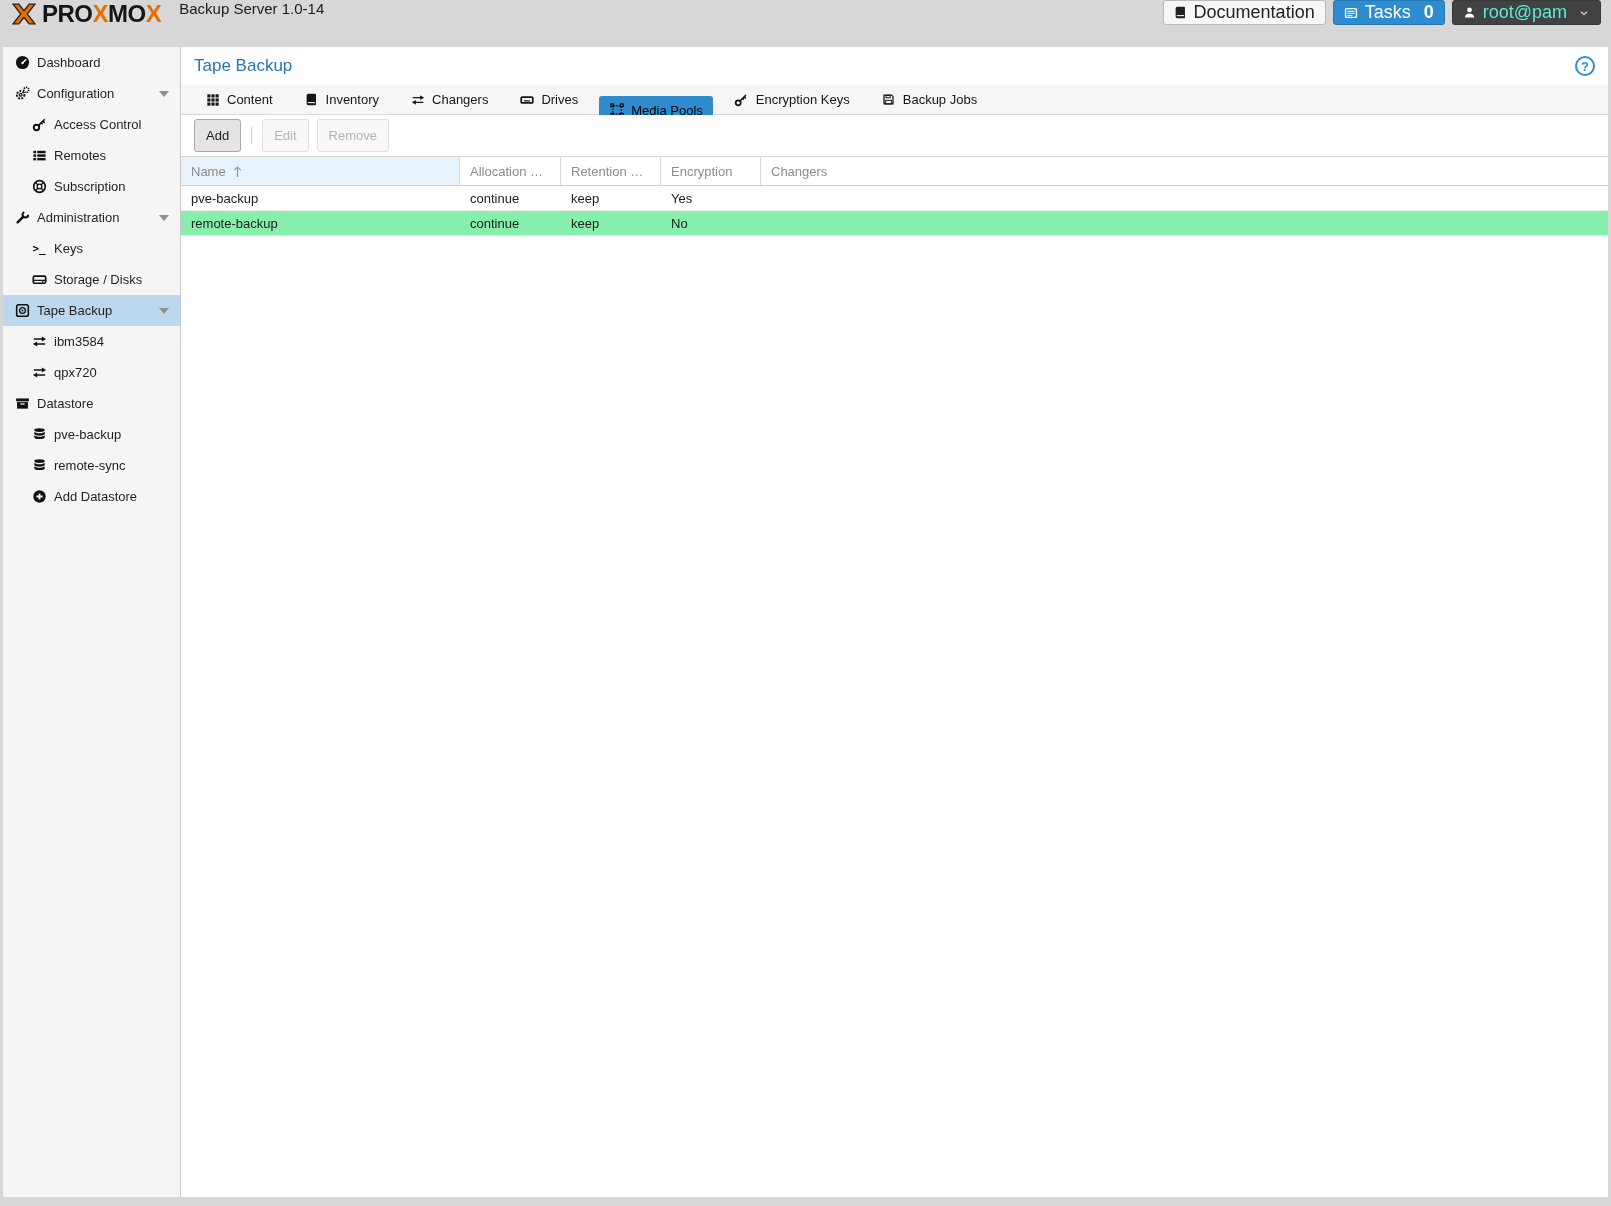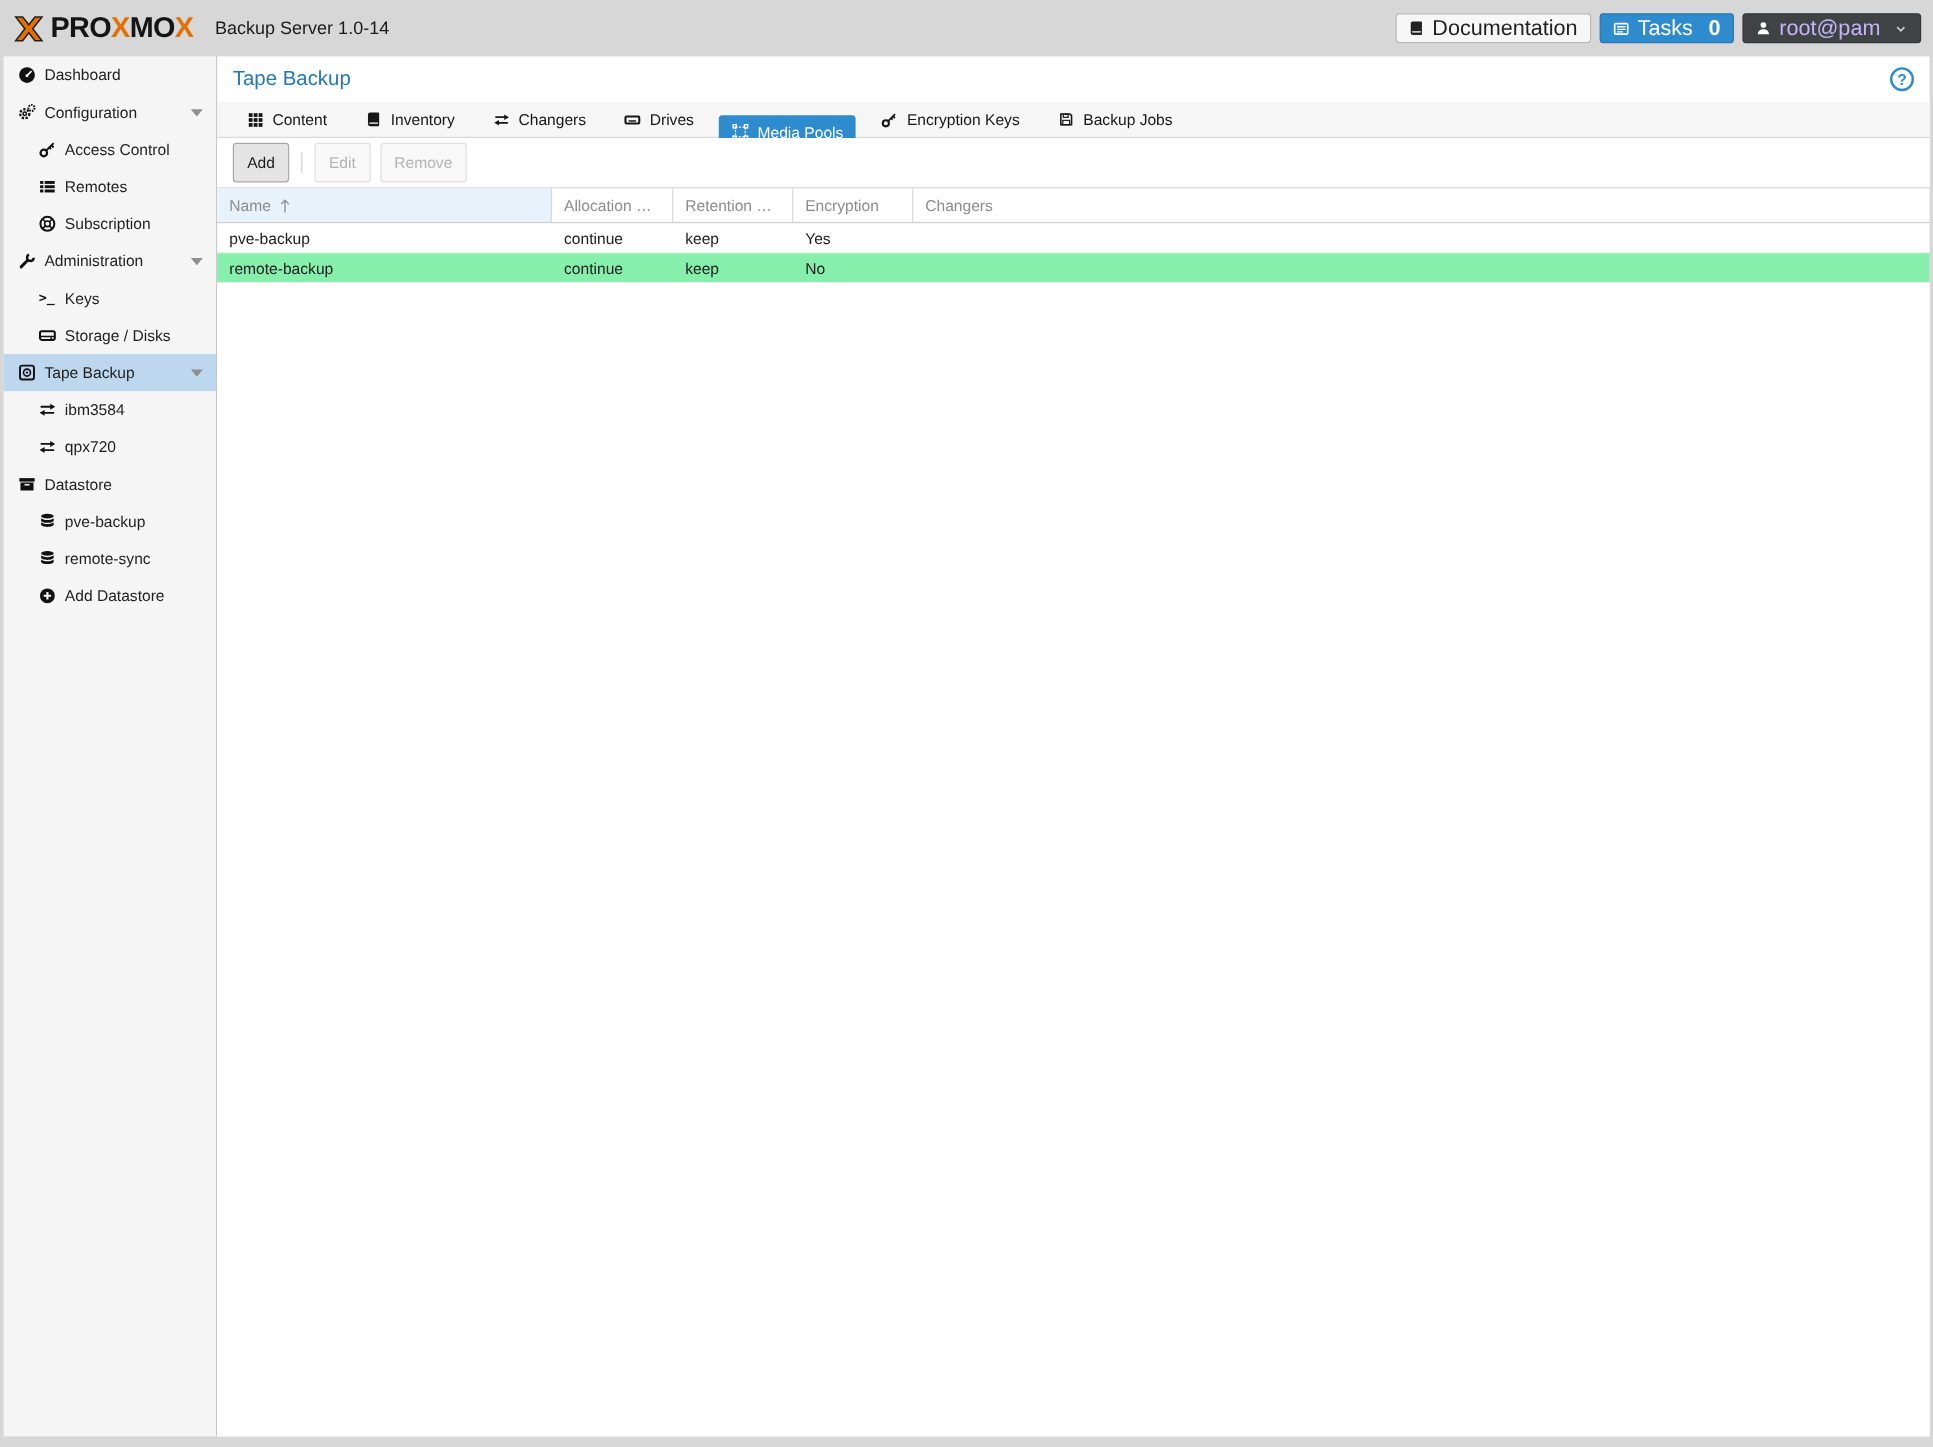--- a/index.html
+++ b/index.html
@@ -1,32 +1,32 @@
 <!DOCTYPE html>
 <html style="--accent-blue: #2e8bce; --title-blue: #2577b5; --brand-orange: #e57000; --selected-nav-bg: #bdd7ee; --user-button-bg: #404244; --page-bg: #d7d7d7; --sidebar-bg: #f5f5f5; --sorted-column-bg: #e8f2fb;"><head>
 <meta charset="utf-8">
 <style>
   html,body{margin:0;padding:0;}
   body{font-family:"Liberation Sans","DejaVu Sans",sans-serif;font-size:13px;color:#1f1f1f;}
   .page{width:1611px;height:1206px;background:var(--page-bg,#d7d7d7);overflow:hidden;position:relative;}
 
   
-  .topbar{height:47px;display:flex;align-items:center;padding:0 10px 0 10px;box-sizing:border-box;}
+  .topbar{height:47px;display:flex;align-items:flex-start;padding:0 10px 0 10px;box-sizing:border-box;}
   .logo{display:flex;align-items:center;margin-right:14px;}
   .logo-mark{width:28px;height:28px;margin-right:4px;}
   .logo-text{font-size:24px;font-weight:800;letter-spacing:-0.5px;color:#151515;line-height:1;}
   .logo-text .ox{color:var(--brand-orange,#e57000);}
   .product-name{font-size:15px;color:#1a1a1a;margin-left:4px;}
   .topbar-right{margin-left:auto;display:flex;align-items:center;gap:7px;}
   .tb-btn{display:inline-flex;align-items:center;gap:7px;height:25px;padding:0 10px;border-radius:3px;
           font-size:18px;box-sizing:border-box;cursor:pointer;}
   .btn-doc{background:#f7f7f7;border:1px solid #b9b9b9;color:#222;}
   .btn-tasks{background:var(--accent-blue,#2e8bce);border:1px solid #2478b4;color:#fff;}
   .btn-tasks .count{font-weight:bold;margin-left:6px;}
-  .btn-user{background:var(--user-button-bg,#404244);border:1px solid #353739;color:#c4b5fd;}
+  .btn-user{background:var(--user-button-bg,#404244);border:1px solid #353739;color:#5eead4;}
   .btn-user .chev{margin-left:4px;display:inline-flex;}
 
   
   .main{display:flex;height:1150px;padding:0 3px;box-sizing:content-box;}
   .sidebar{width:178px;min-width:178px;background:var(--sidebar-bg,#f5f5f5);border-right:1px solid #c9c9c9;
            box-sizing:border-box;padding-top:0;}
   .content{flex:1;background:#fff;display:flex;flex-direction:column;min-width:0;}
 
   
   .nav-item{height:31px;display:flex;align-items:center;padding-left:11px;cursor:pointer;position:relative;}
@@ -45,21 +45,21 @@
   .help-btn{margin-left:auto;width:20px;height:20px;border:2px solid var(--accent-blue,#2e8bce);border-radius:50%;
             color:var(--accent-blue,#2e8bce);font-size:13px;font-weight:bold;display:flex;align-items:center;
             justify-content:center;box-sizing:border-box;cursor:pointer;}
 
   
   .tabbar{height:30px;display:flex;align-items:center;gap:11px;padding:0 0 0 14px;background:#f6f6f6;
           border-bottom:1px solid #d9d9d9;box-sizing:border-box;}
   .tab{display:inline-flex;align-items:center;gap:7px;height:29px;padding:0 10px;color:#161616;cursor:pointer;
        border-radius:3px;white-space:nowrap;}
   .tab .tab-icon{display:inline-flex;width:15px;height:15px;align-items:center;justify-content:center;}
-  .tab.active{background:var(--accent-blue,#2e8bce);color:#ffffff;margin-top:21px;}
+  .tab.active{background:var(--accent-blue,#2e8bce);color:#000000;margin-top:21px;}
 
   
   .toolbar{height:41px;display:flex;align-items:center;padding:0 13px;gap:8px;box-sizing:border-box;background:#fff;}
   .tb-tool{height:33px;padding:0 11px;border-radius:3px;display:inline-flex;align-items:center;font-size:13px;
            box-sizing:border-box;cursor:pointer;}
   .tool-enabled{background:#e4e4e4;border:1px solid #a8a8a8;color:#1c1c1c;}
   .tool-disabled{background:#f8f8f8;border:1px solid #e0e0e0;color:#b3b3b3;cursor:default;}
   .tool-sep{width:1px;height:17px;background:#cfcfcf;margin:0 2px;}
 
   

